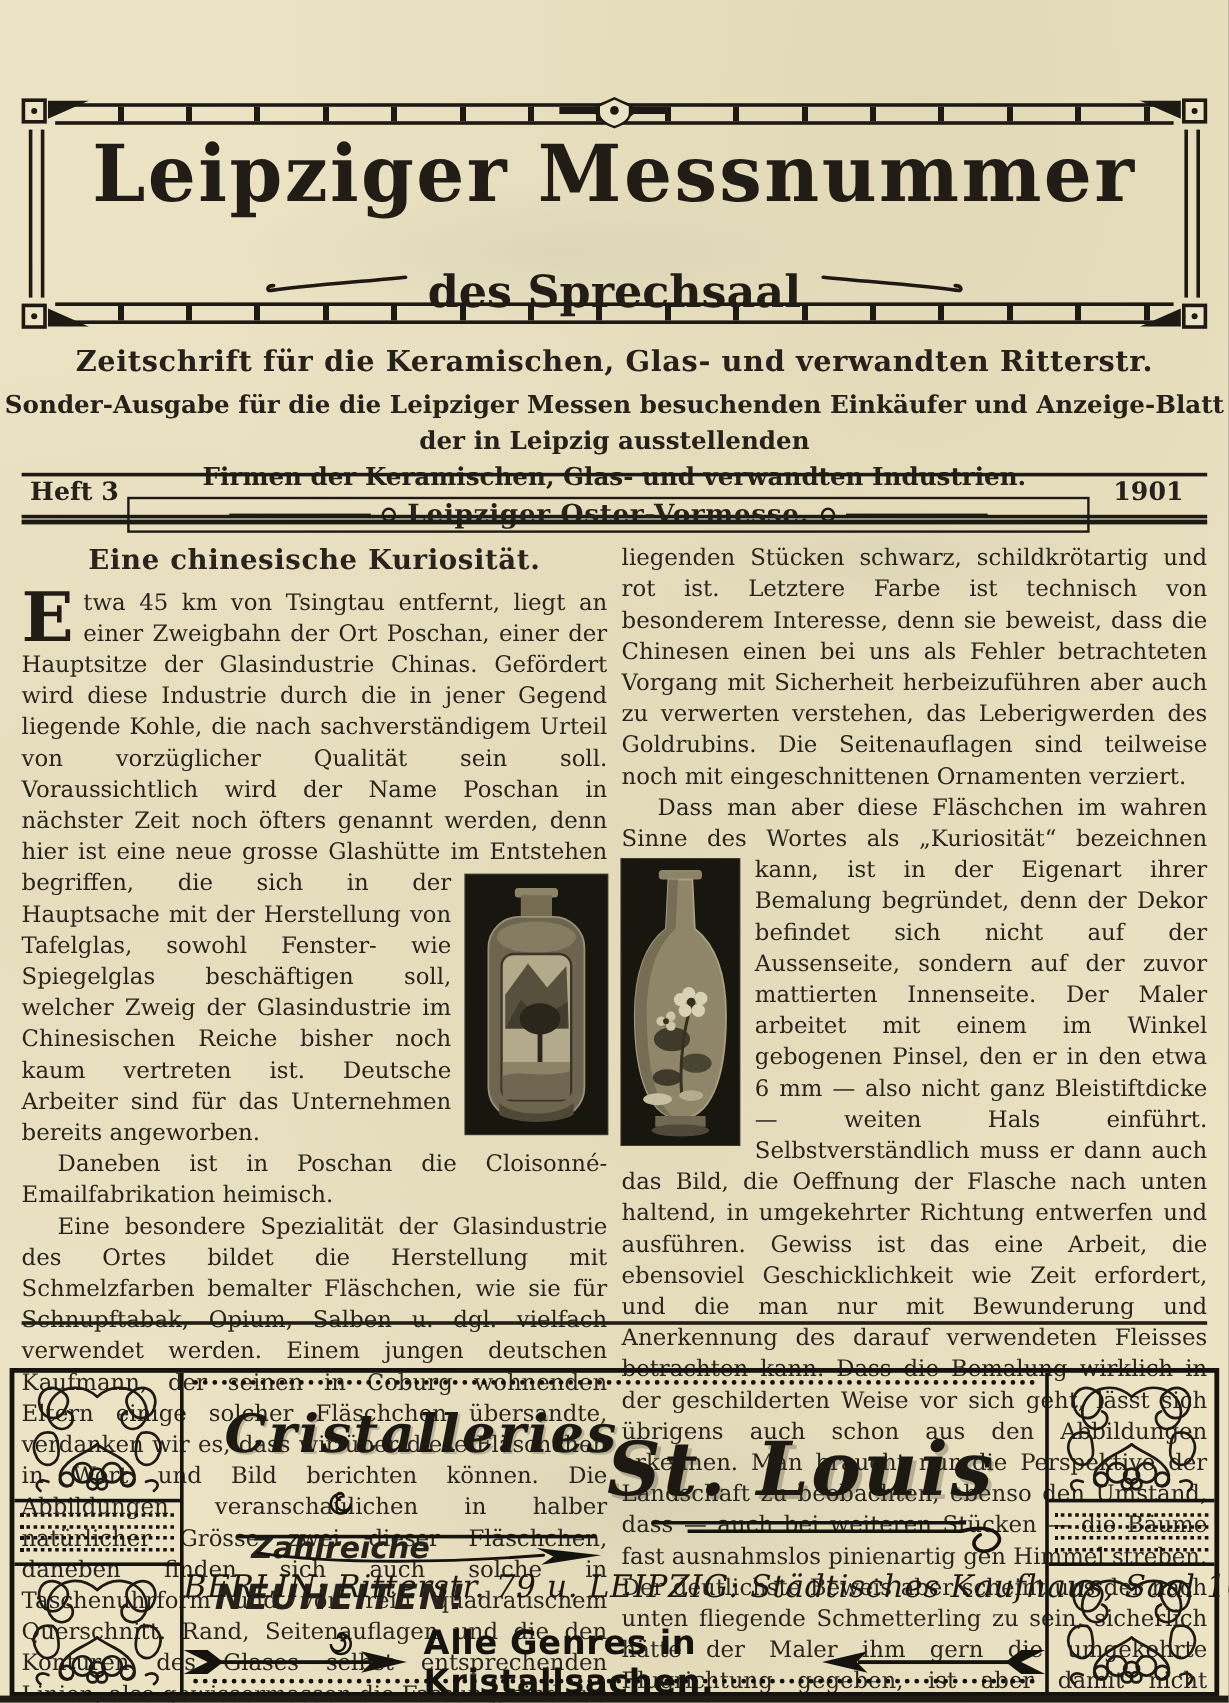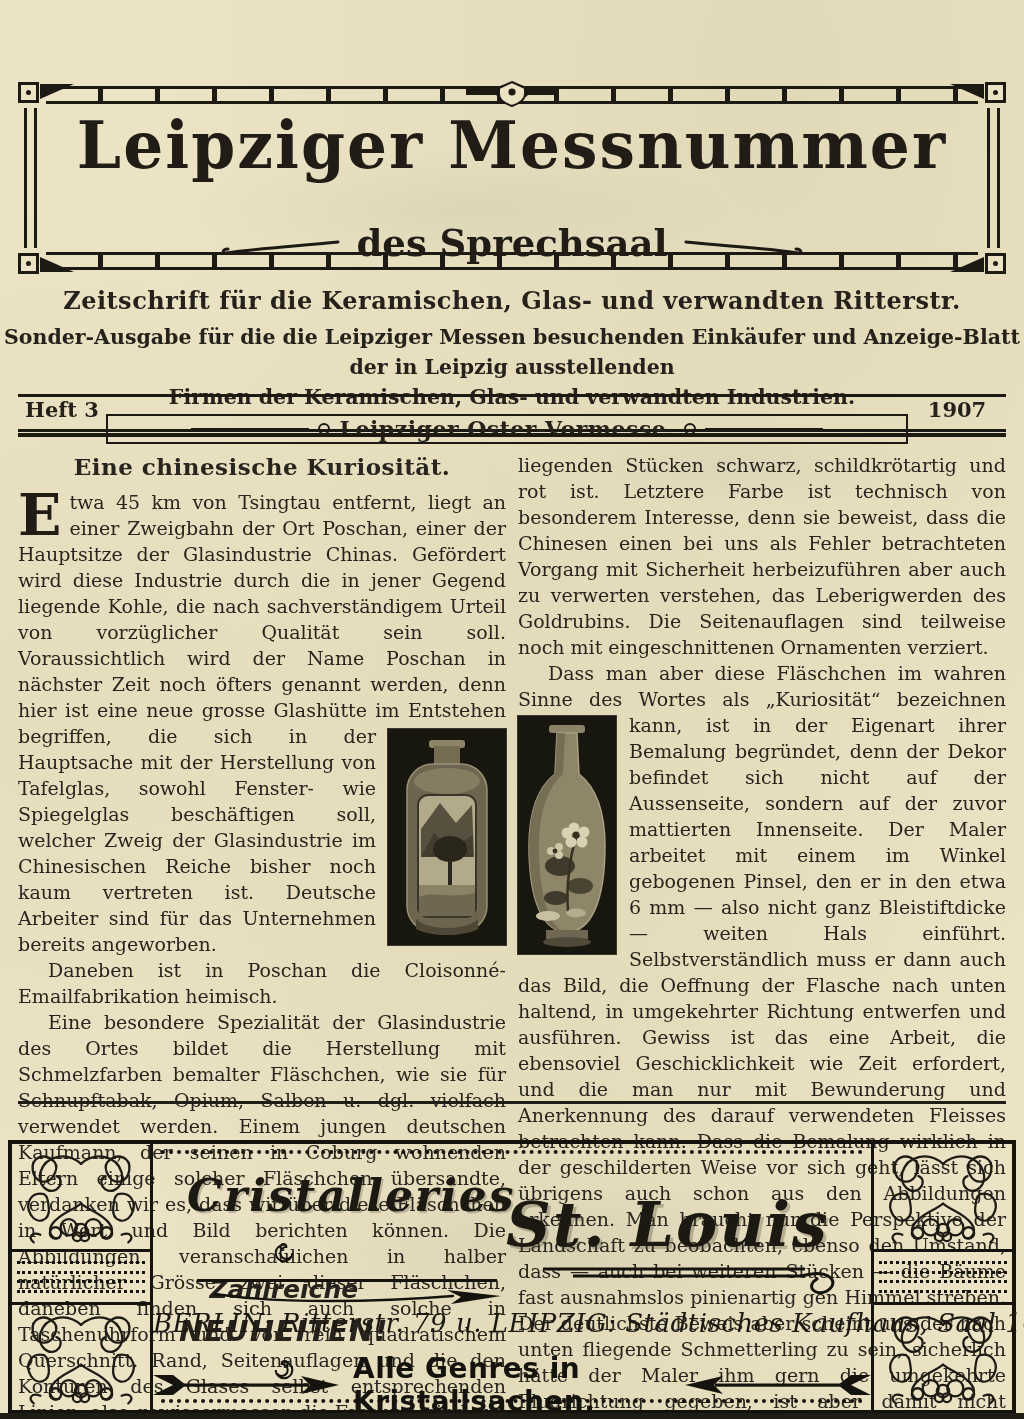--- a/index.html
+++ b/index.html
@@ -30,21 +30,21 @@
   .mh-corner::after{content:"";position:absolute;inset:0;margin:auto;width:5px;height:5px;border-radius:50%;background:#1d1a14;}
   .c-tl{left:0;top:0;} .c-tr{right:0;top:0;} .c-bl{left:0;bottom:0;} .c-br{right:0;bottom:0;}
   .blade{position:absolute;width:0;height:0;z-index:2;}
   .b-tl{left:22px;top:2px;border-top:15px solid #1d1a14;border-right:34px solid transparent;}
   .b-tr{right:22px;top:2px;border-top:15px solid #1d1a14;border-left:34px solid transparent;}
   .b-bl{left:22px;bottom:2px;border-bottom:15px solid #1d1a14;border-right:34px solid transparent;}
   .b-br{right:22px;bottom:2px;border-bottom:15px solid #1d1a14;border-left:34px solid transparent;}
   .mh-shield{position:absolute;left:50%;top:-3px;transform:translateX(-50%);z-index:4;}
   .mh-title{position:absolute;left:0;right:0;top:26px;text-align:center;
     font-size:63px;font-weight:800;letter-spacing:2px;color:#211d16;transform:scaleY(1.04);}
-  .mh-sub{position:absolute;left:0;right:0;bottom:8px;display:flex;align-items:center;justify-content:center;gap:16px;}
+  .mh-sub{position:absolute;left:0;right:0;bottom:8px;display:flex;align-items:flex-start;justify-content:center;gap:16px;}
   .mh-subtitle{font-size:37px;font-weight:700;color:#211d16;line-height:1;padding-bottom:4px;}
   .swash{flex:none;}
 
   
   .tagline1{position:absolute;left:0;right:0;top:286px;text-align:center;font-size:24px;font-weight:700;letter-spacing:.5px;}
   .tagline2{position:absolute;left:0;right:0;top:322px;text-align:center;font-size:20.5px;font-weight:600;line-height:30px;}
 
   
   .issue-bar{position:absolute;left:18px;top:394px;width:988px;height:38px;box-sizing:border-box;
     border-top:3px solid #1d1a14;border-bottom:3px solid #1d1a14;display:flex;align-items:flex-start;}
@@ -173,21 +173,21 @@
 
   <div class="issue-bar">
     <div class="issue-cell issue-left">Heft 3</div>
     <div class="issue-center">
       <span class="dashline"></span>
       <span class="o-circle"></span>
       <span class="issue-title">Leipziger Oster-Vormesse.</span>
       <span class="o-circle"></span>
       <span class="dashline"></span>
     </div>
-    <div class="issue-cell issue-right">1907</div>
+    <div class="issue-cell issue-right">1901</div>
   </div>
   <div class="header-rule"></div>
 
   <div class="article">
 
     <div class="col col-left">
       <div class="art-heading">Eine chinesische Kuriosität.</div>
       <p>
         <span class="dropcap">E</span><span>twa 45 km von Tsingtau entfernt, liegt an einer Zweigbahn der Ort Poschan, einer der Hauptsitze der Glasindustrie Chinas.  Gefördert wird diese Industrie durch die in jener Gegend liegende Kohle, die nach sachverständigem Urteil von vorzüglicher Qualität sein soll.  Voraussichtlich wird der Name Poschan in nächster Zeit noch öfters genannt werden, denn hier ist eine neue grosse Glashütte im Entstehen begriffen, die sich in</span>
         <span class="fig fig-right">

